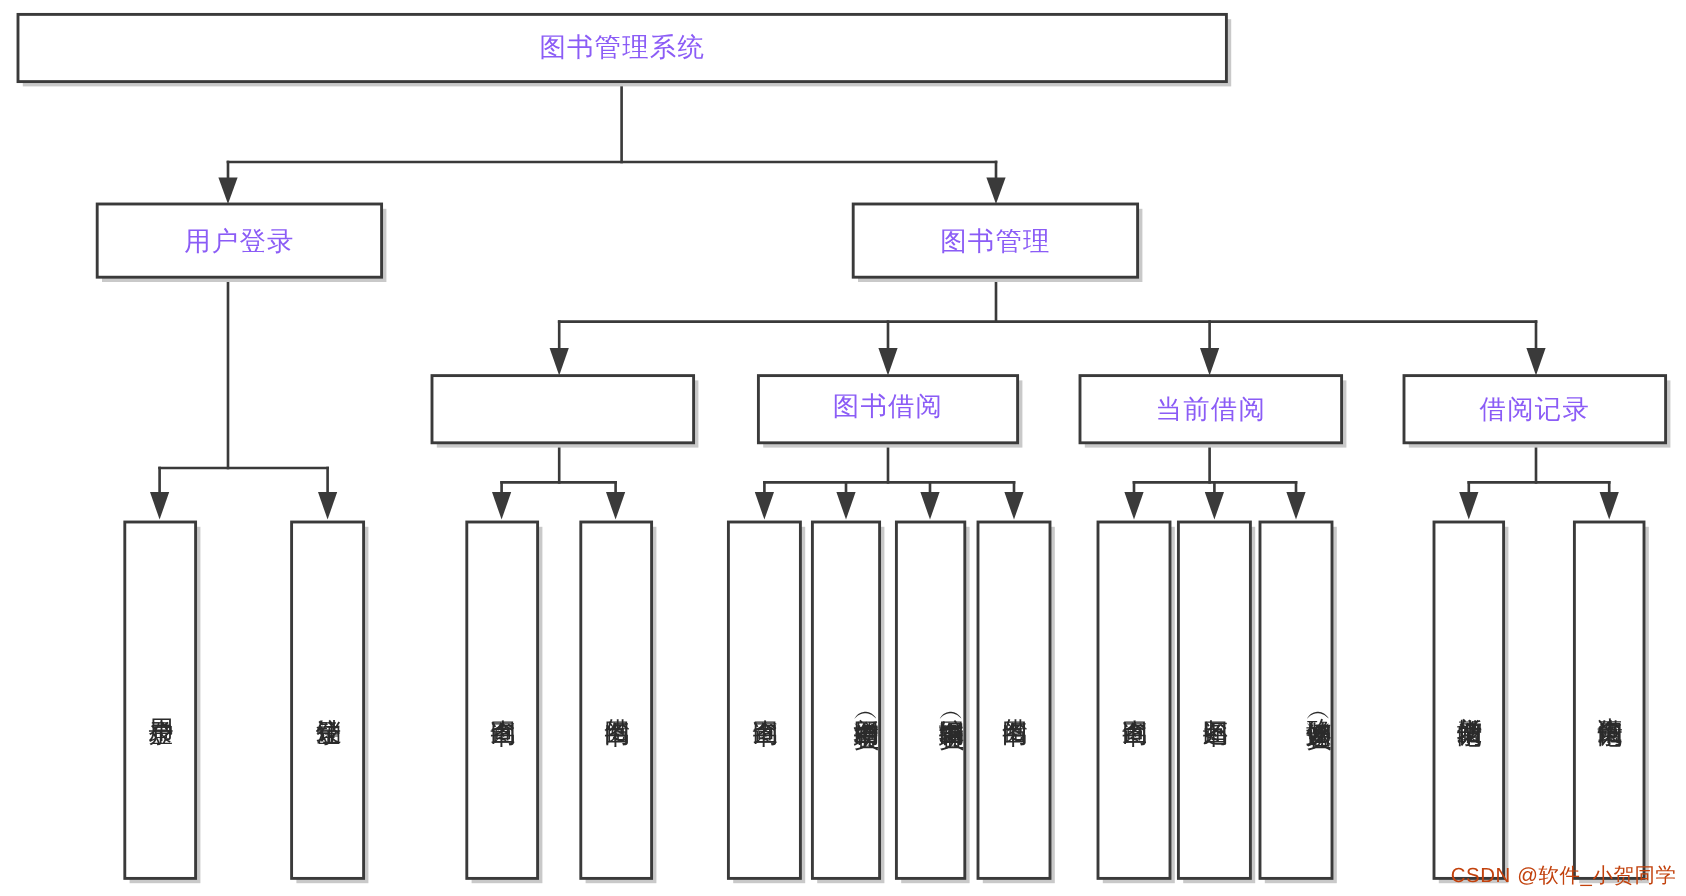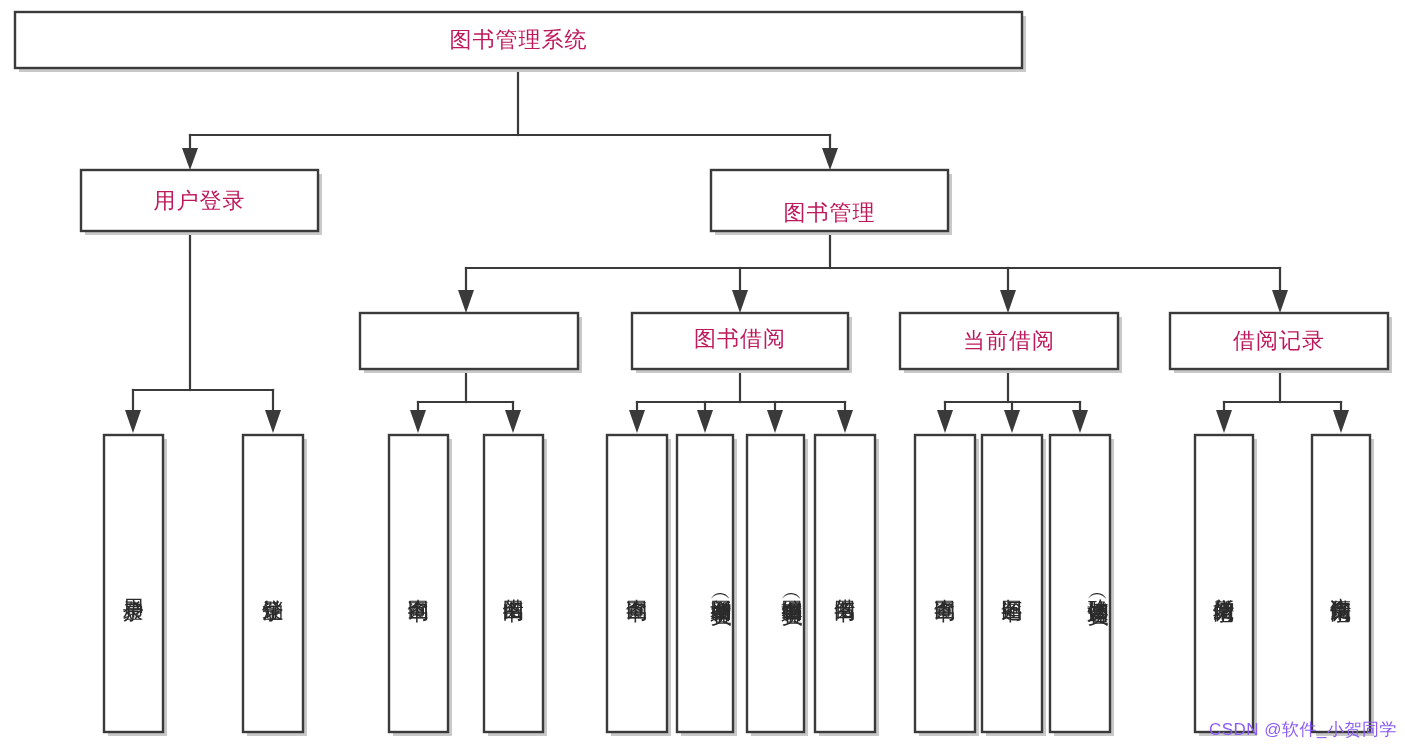--- a/index.html
+++ b/index.html
@@ -58,33 +58,33 @@
     letter-spacing: 1px;
     white-space: nowrap;
     pointer-events: none;
     font-family: "Liberation Sans", "DejaVu Sans", sans-serif;
   }
   .hlabel-wrap {
     position: absolute;
     display: flex;
     align-items: center;
     justify-content: center;
-    color: #be185d;
+    color: #8b5cf6;
     font-size: 22px;
     letter-spacing: 1px;
     white-space: nowrap;
     pointer-events: none;
     font-family: "Liberation Sans", "DejaVu Sans", sans-serif;
   }
   #watermark {
     position: absolute;
     right: 8px;
     bottom: 6px;
     font-size: 17px;
-    color: #8b5cf6;
+    color: #c2410c;
     letter-spacing: 0.5px;
     font-family: "Liberation Sans", "DejaVu Sans", sans-serif;
     pointer-events: none;
   }
 </style>
 </head>
 <body>
 
 <div id="diagram-root">
 
@@ -209,21 +209,21 @@
 
     <rect class="node-shadow" x="1199" y="439" width="58" height="297"></rect>
     <rect class="node-box" x="1195" y="435" width="58" height="297"></rect>
     <rect class="node-shadow" x="1316" y="439" width="58" height="297"></rect>
     <rect class="node-box" x="1312" y="435" width="58" height="297"></rect>
   </svg>
 
   <div class="hlabel-wrap" style="left:15px; top:12px; width:1007px; height:56px;">图书管理系统</div>
 
   <div class="hlabel-wrap" style="left:81px; top:170px; width:237px; height:61px;">用户登录</div>
-  <div class="hlabel-wrap" style="left:711px; top:170px; width:237px; height:61px;margin-top:12px;">图书管理</div>
+  <div class="hlabel-wrap" style="left:711px; top:170px; width:237px; height:61px;">图书管理</div>
 
   <div class="hlabel-wrap" style="left:632px; top:313px; width:216px; height:52px;">图书借阅</div>
   <div class="hlabel-wrap" style="left:1170px; top:313px; width:218px; height:56px;">借阅记录</div>
   <div class="hlabel-wrap" style="left:900px; top:313px; width:218px; height:56px;">当前借阅</div>
 
   <div class="vlabel-wrap" style="left:104px; top:435px; width:59px; height:297px;">用户登录</div>
   <div class="vlabel-wrap" style="left:243px; top:435px; width:60px; height:297px;">注销登录</div>
 
   <div class="vlabel-wrap" style="left:389px; top:435px; width:59px; height:297px;">查询图书</div>
   <div class="vlabel-wrap" style="left:484px; top:435px; width:59px; height:297px;">借阅图书</div>

